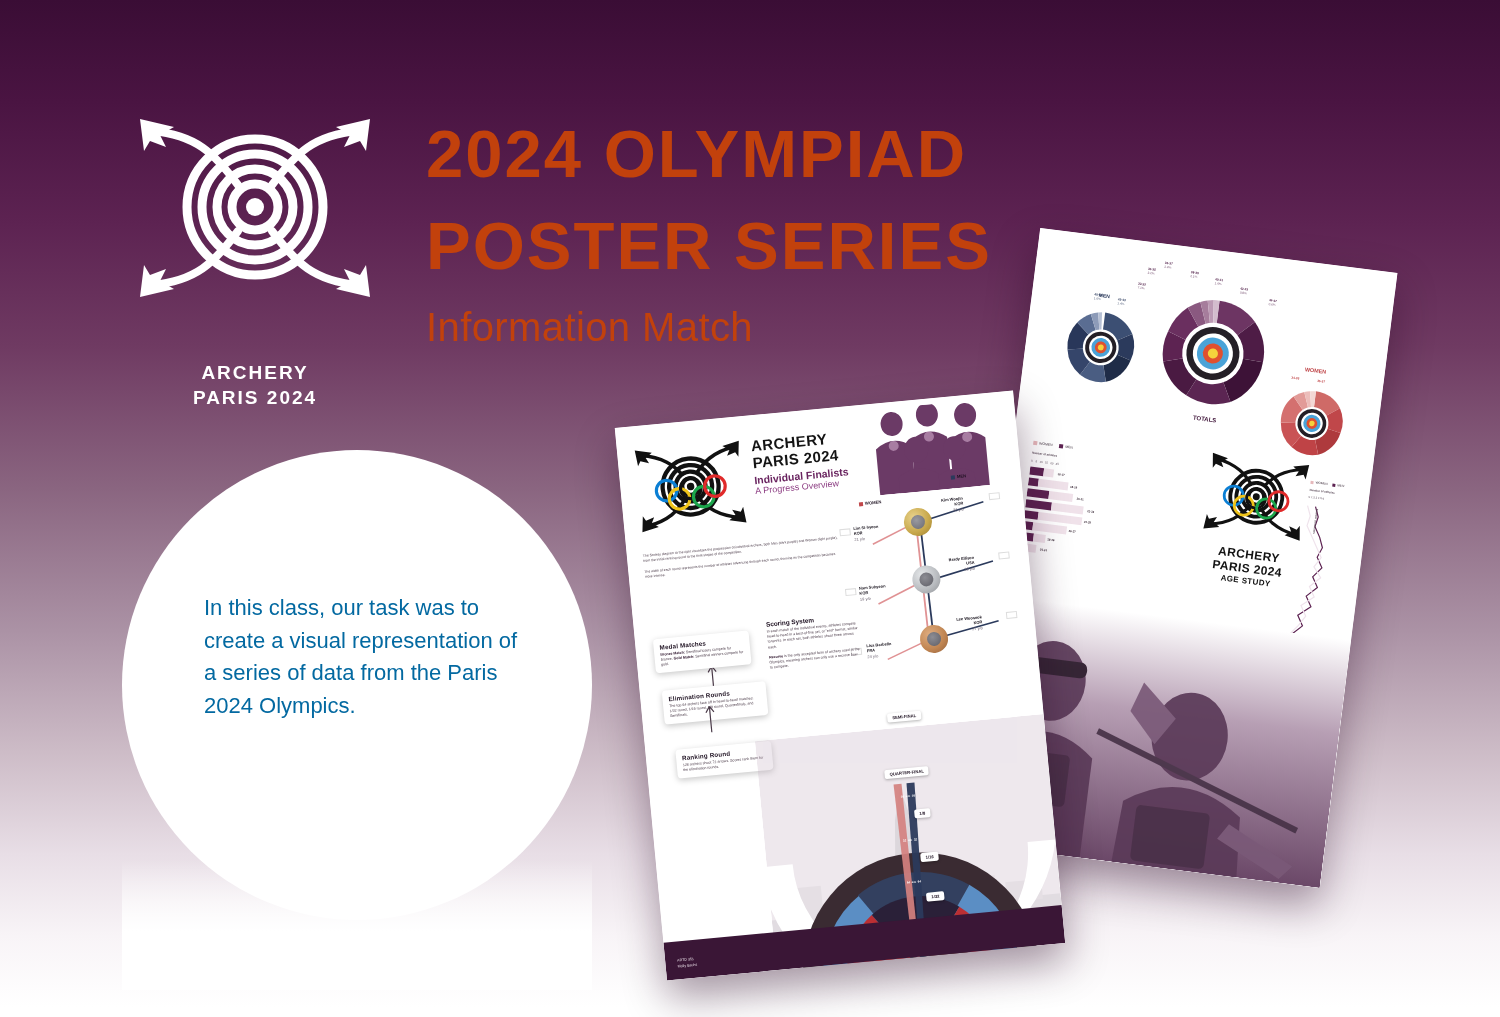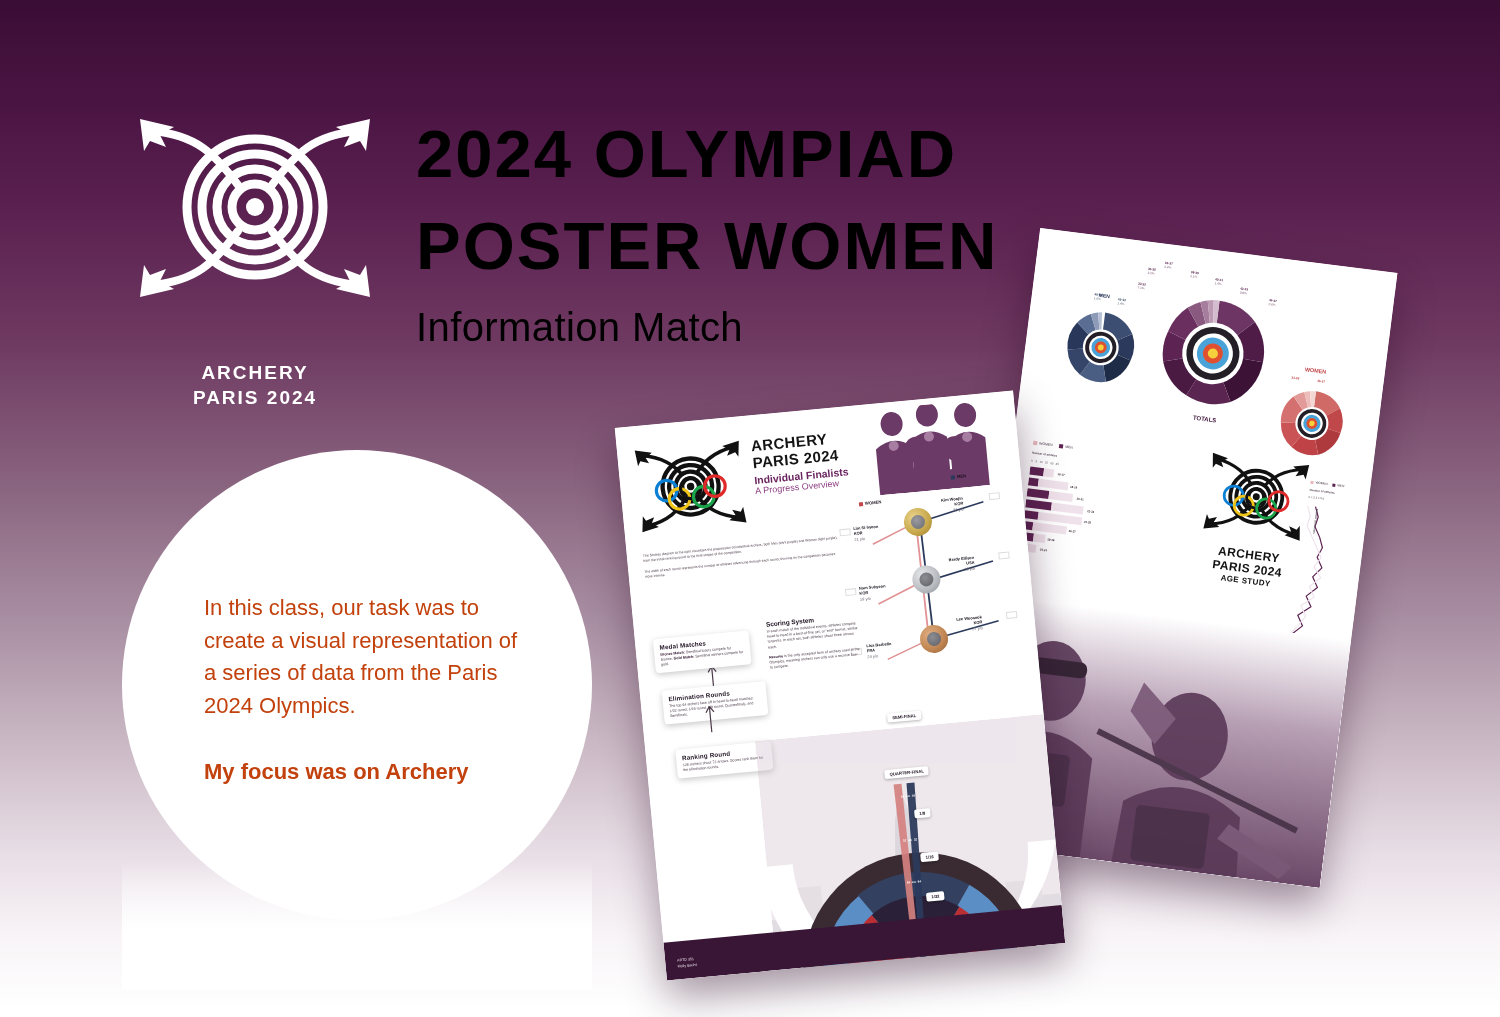--- a/index.html
+++ b/index.html
@@ -42,34 +42,34 @@
   
   #brand-mark{ position:absolute; left:130px; top:95px; width:250px; height:230px; }
   #brand-wordmark{
     position:absolute; left:130px; top:360px; width:250px;
     text-align:center; color:#ffffff;
     font-weight:700; font-size:19px; letter-spacing:2.0px; line-height:1.32;
   }
   #brand-wordmark span{ display:block; }
 
   
-  #title-block{ position:absolute; left:416px; top:108px; color:#000000; }
+  #title-block{ position:absolute; left:426px; top:108px; color:#c2410c; }
   .title-main{
     font-size:67px; font-weight:700; letter-spacing:2px;
     line-height:1.38; white-space:nowrap;
   }
   .title-sub{
     font-size:40px; font-weight:400; letter-spacing:0.4px;
     margin-top:12px; white-space:nowrap;
   }
 
   
   #hero-copy{
     position:absolute; left:204px; top:592px; width:320px;
-    color:#c2410c; font-size:22px; line-height:1.48; font-weight:500;
+    color:#0369a1; font-size:22px; line-height:1.48; font-weight:500;
   }
   #hero-copy .para2{ margin-top:34px; font-weight:700; }
 
   
   .poster{ position:absolute; background:#fff; overflow:hidden;
            box-shadow:0 18px 42px rgba(40,8,36,.42); }
 
   
   #poster-age{
     left:1000px; top:248px; width:360px; height:620px;
@@ -156,27 +156,26 @@
   </svg>
 </div>
 
 <div id="brand-wordmark">
   <span>ARCHERY</span>
   <span>PARIS 2024</span>
 </div>
 
 <div id="title-block">
   <div class="title-main">2024 OLYMPIAD</div>
-  <div class="title-main">POSTER WOMEN</div>
+  <div class="title-main">POSTER SERIES</div>
   <div class="title-sub">Information Match</div>
 </div>
 
 <div id="hero-copy">
   <div class="para1">In this class, our task was to create a visual representation of a series of data from the Paris 2024 Olympics.</div>
-  <div class="para2">My focus was on Archery</div>
 </div>
 
 <div class="poster" id="poster-age">
   <div class="page-inner">
 
     <div class="donut-cap" style="left:52px; top:56px; width:40px; font-size:5px; color:#2b3a5c;">MEN</div>
     <svg style="position:absolute; left:36px; top:72px;" width="78" height="78" viewBox="0 0 100 100">
       <g>
         <path d="M50 50 L50 5 A45 45 0 0 1 88 28 Z" fill="#3c4f73"></path>
         <path d="M50 50 L88 28 A45 45 0 0 1 90 62 Z" fill="#2b3a5c"></path>

